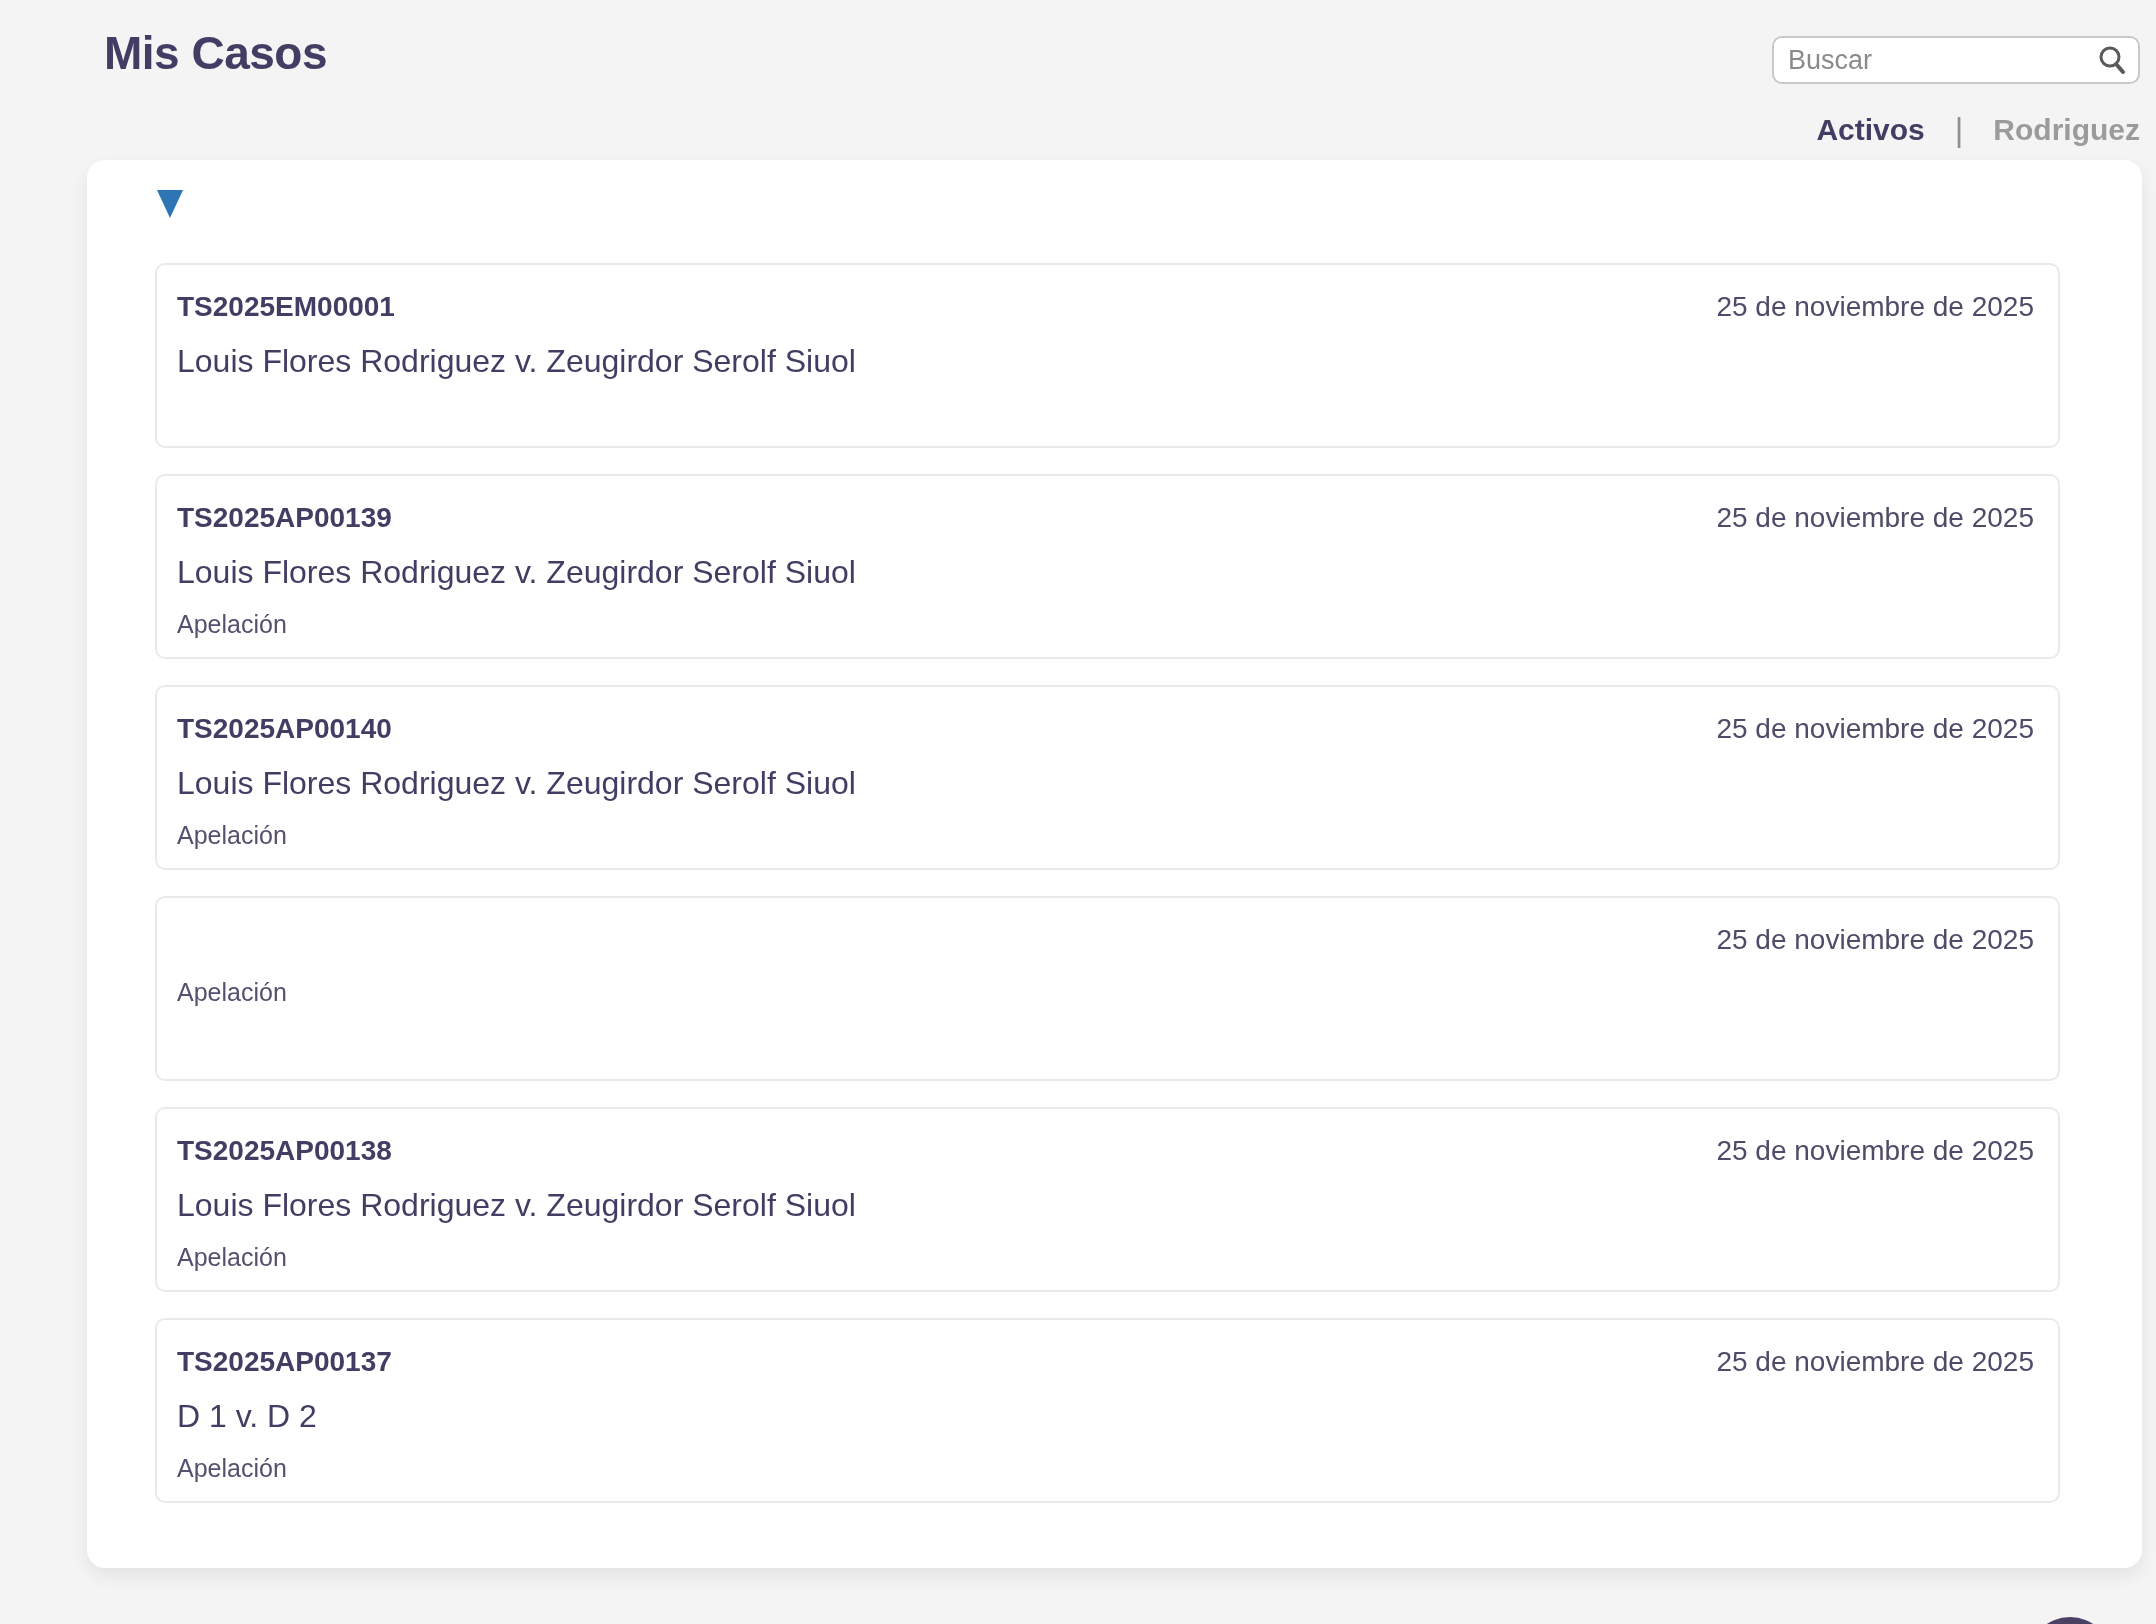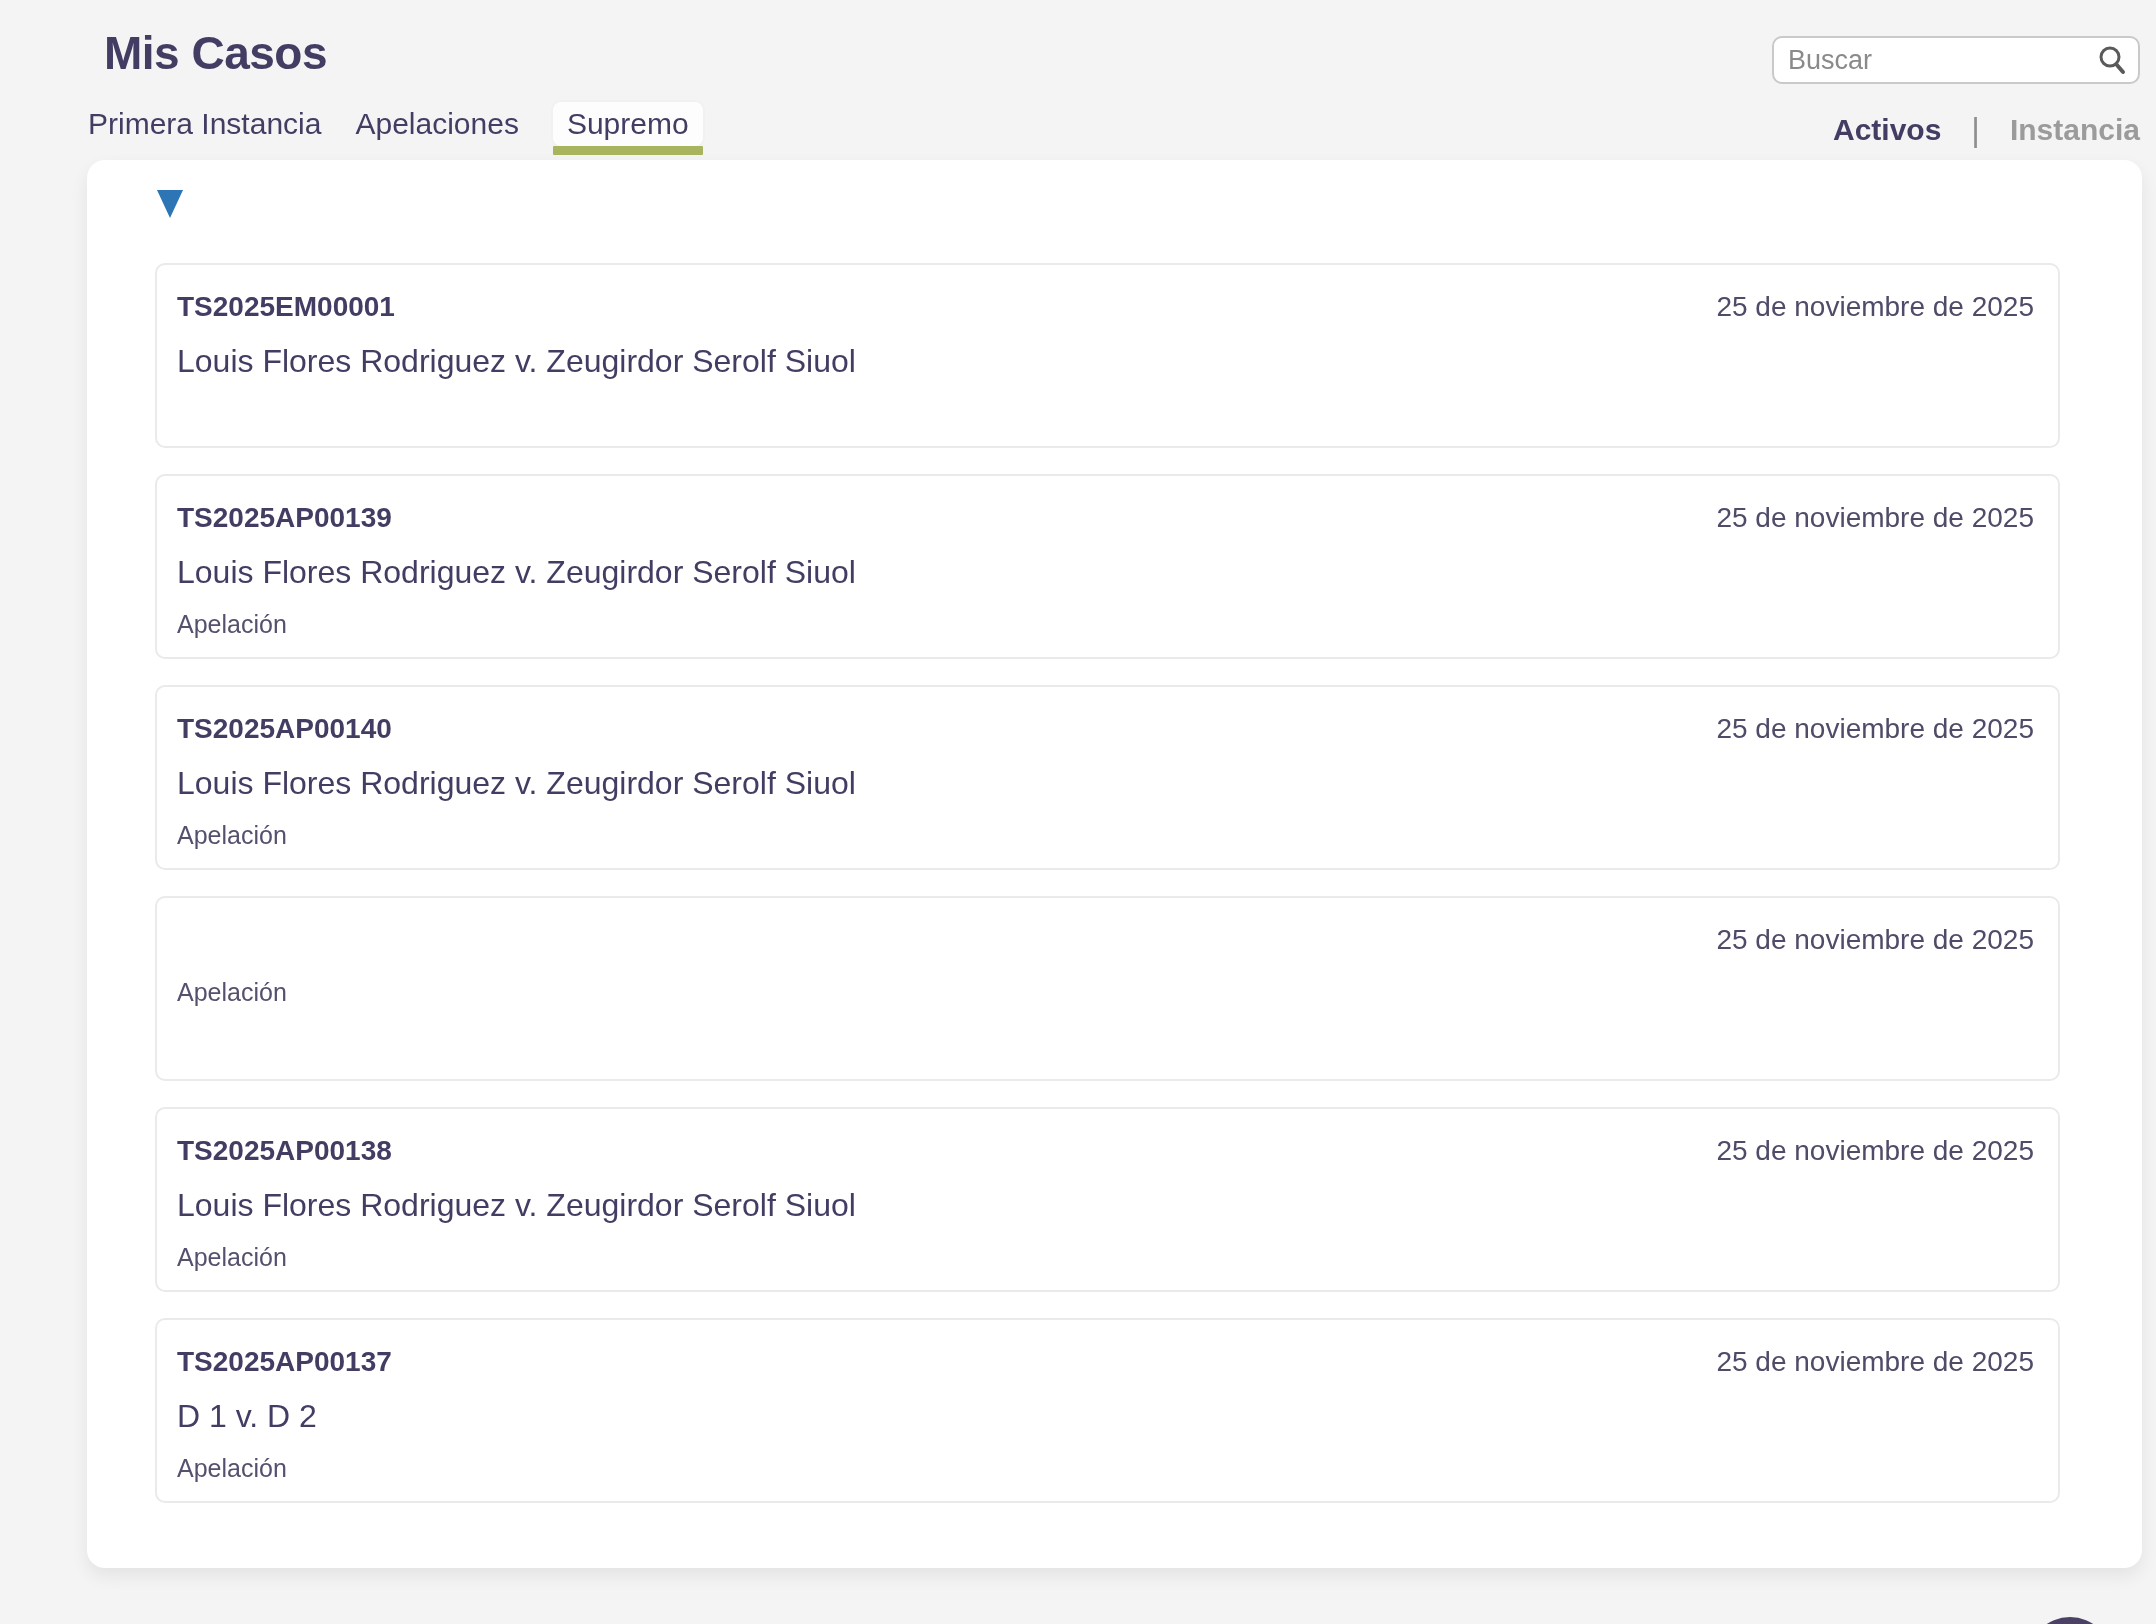--- a/index.html
+++ b/index.html
@@ -106,30 +106,25 @@
   <h1 class="page-title">Mis Casos</h1>
 
   <div class="search-box">
     <input type="text" placeholder="Buscar" style="">
     <svg class="search-icon" viewBox="0 0 32 32">
       <circle cx="14" cy="13" r="9" fill="none" stroke="#5a5a5a" stroke-width="3"></circle>
       <line x1="20.5" y1="20.5" x2="27" y2="28" stroke="#5a5a5a" stroke-width="4" stroke-linecap="round"></line>
     </svg>
   </div>
 
-  <nav class="tabs">
-    <span class="tab">Primera Instancia</span>
-    <span class="tab">Apelaciones</span>
-    <span class="tab active">Supremo</span>
-  </nav>
 
   <div class="filters">
     <span class="filter-active">Activos</span>
     <span class="filter-sep">|</span>
-    <span class="filter-inactive">Instancia</span>
+    <span class="filter-inactive">Rodriguez</span>
   </div>
 
   <section class="panel">
     <div class="collapse-triangle"></div>
 
     <div class="cards">
 
       <article class="card">
         <div class="card-row">
           <span class="case-number">TS2025EM00001</span>

